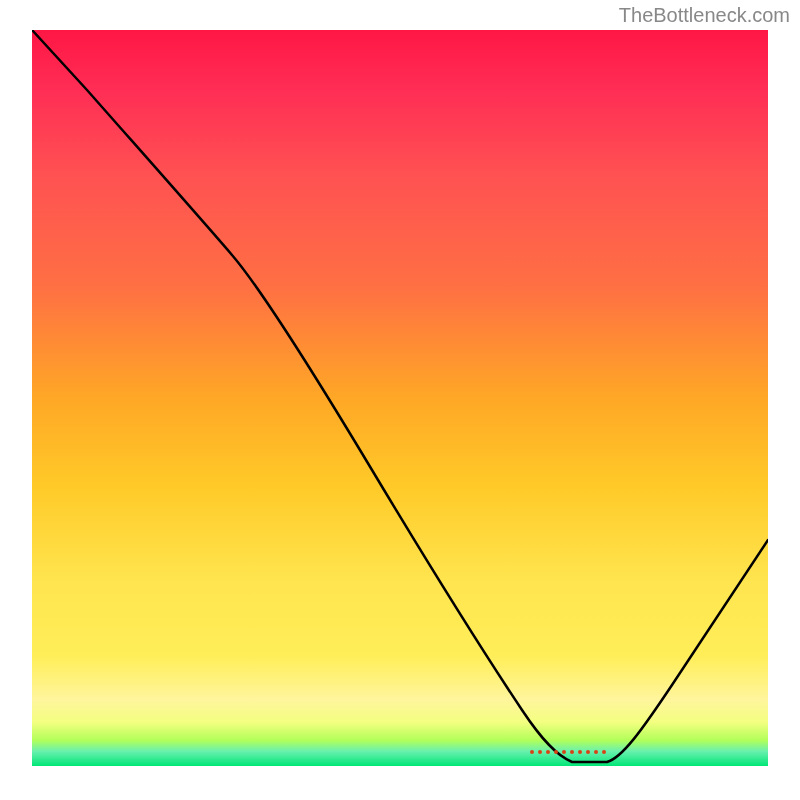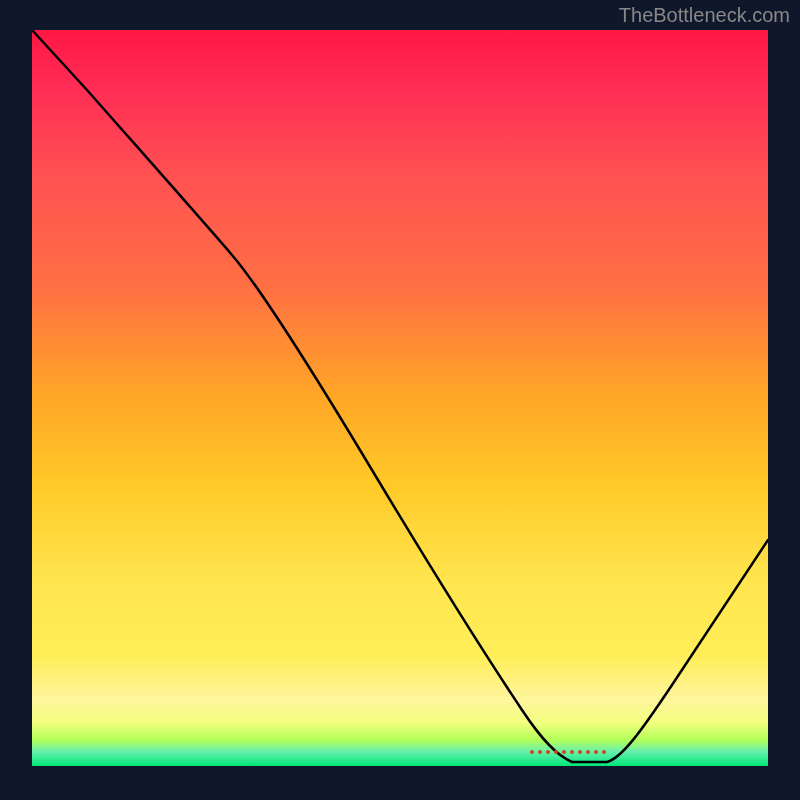--- a/index.html
+++ b/index.html
@@ -8,21 +8,21 @@
     background: #000;
     width: 800px;
     height: 800px;
     overflow: hidden;
     font-family: Arial, sans-serif;
   }
   .container {
     position: relative;
     width: 800px;
     height: 800px;
-    background: #0f172a;
+    background: #ffffff;
   }
   .watermark {
     position: absolute;
     top: 4px;
     right: 10px;
     color: #888;
     font-size: 20px;
     font-weight: 500;
     z-index: 10;
   }

